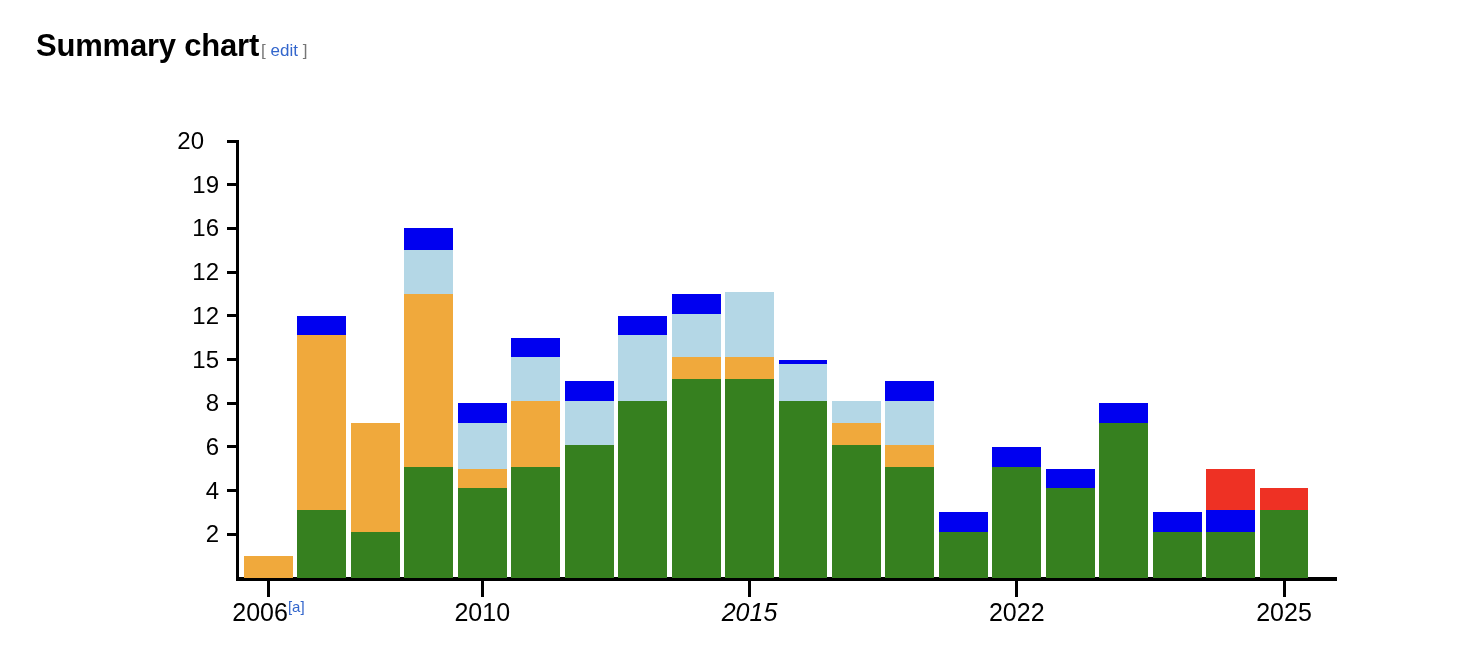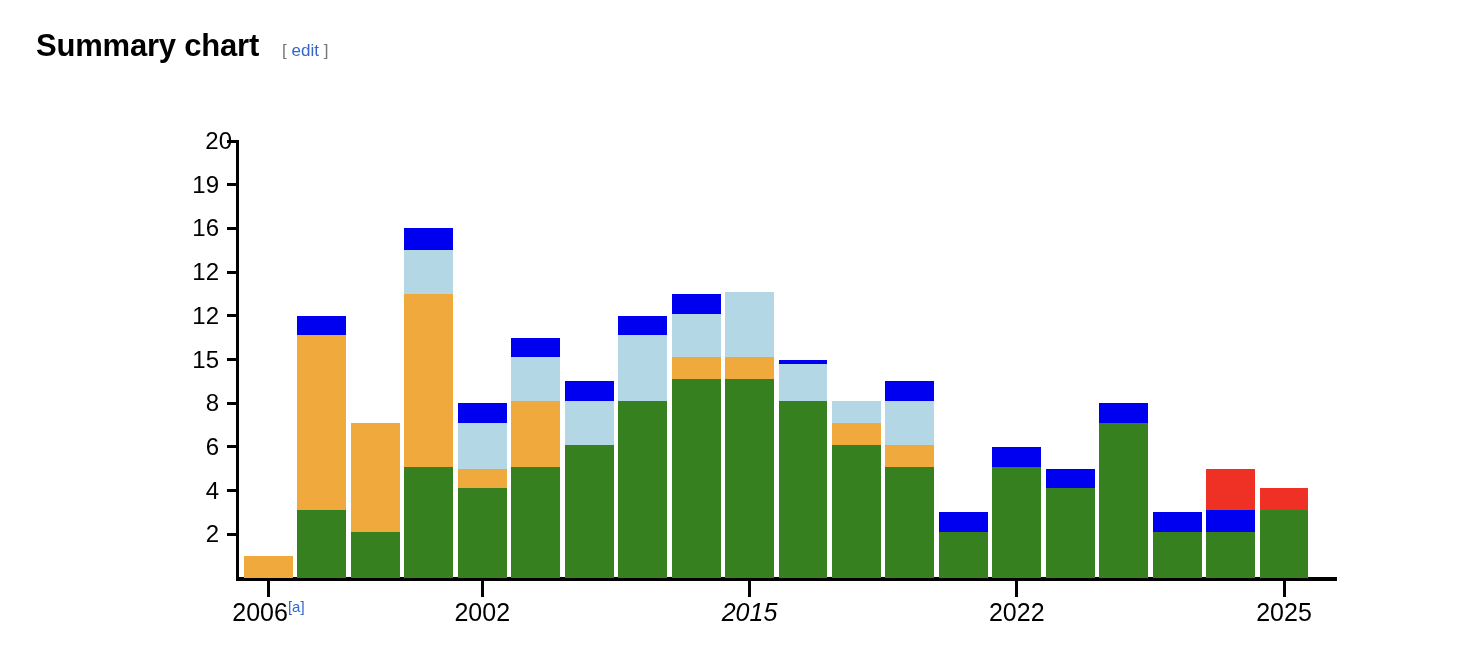--- a/index.html
+++ b/index.html
@@ -16,21 +16,21 @@
     position: relative;
   }
 
   
   .heading-row {
     position: absolute;
     left: 36px;
     top: 30px;
     display: flex;
     align-items: baseline;
-    gap: 23px;
+    gap: 2px;
   }
   .heading-title {
     font-size: 31px;
     font-weight: bold;
     letter-spacing: -0.2px;
     color: #000000;
     line-height: 1;
   }
   .edit-wrap {
     font-size: 17px;
@@ -161,27 +161,27 @@
       <div class="y-tick-label" style="position: absolute; left: 163px; top: 347.5px;">15</div>
       <div class="y-tick" style="top: 314.3px;"></div>
       <div class="y-tick-label" style="position: absolute; left: 163px; top: 303.8px;">12</div>
       <div class="y-tick" style="top: 270.6px;"></div>
       <div class="y-tick-label" style="position: absolute; left: 163px; top: 260.1px;">12</div>
       <div class="y-tick" style="top: 226.9px;"></div>
       <div class="y-tick-label" style="position: absolute; left: 163px; top: 216.4px;">16</div>
       <div class="y-tick" style="top: 183.2px;"></div>
       <div class="y-tick-label" style="position: absolute; left: 163px; top: 172.7px;">19</div>
       <div class="y-tick" style="top: 139.5px;"></div>
-      <div class="y-tick-label" style="position: absolute; left: 176px; top: 129px; text-align: right;">20</div>
+      <div class="y-tick-label" style="position: absolute; left: 148px; top: 129px; text-align: right;">20</div>
     </div>
   <div id="x-ticks">
       <div class="x-tick" style="left: 266.975px;"></div>
       <div class="x-tick-label" style="left: 268.475px;">2006<sup><a>[a]</a></sup></div>
       <div class="x-tick" style="left: 480.775px;"></div>
-      <div class="x-tick-label" style="left: 482.275px;">2002</div>
+      <div class="x-tick-label" style="left: 482.275px;">2010</div>
       <div class="x-tick" style="left: 748.025px;"></div>
       <div class="x-tick-label" style="left: 749.525px; font-style: italic;">2015</div>
       <div class="x-tick" style="left: 1015.27px;"></div>
       <div class="x-tick-label" style="left: 1016.77px;">2022</div>
       <div class="x-tick" style="left: 1282.53px;"></div>
       <div class="x-tick-label" style="left: 1284.03px;">2025</div>
     </div>
   <div class="plot" id="plot">
       <div class="bar-group" style="left: 0px; width: 48.95px; height: 437px;">
         <div class="seg" style="background: rgb(240, 169, 60); bottom: 0px; height: 21.85px;"></div>

